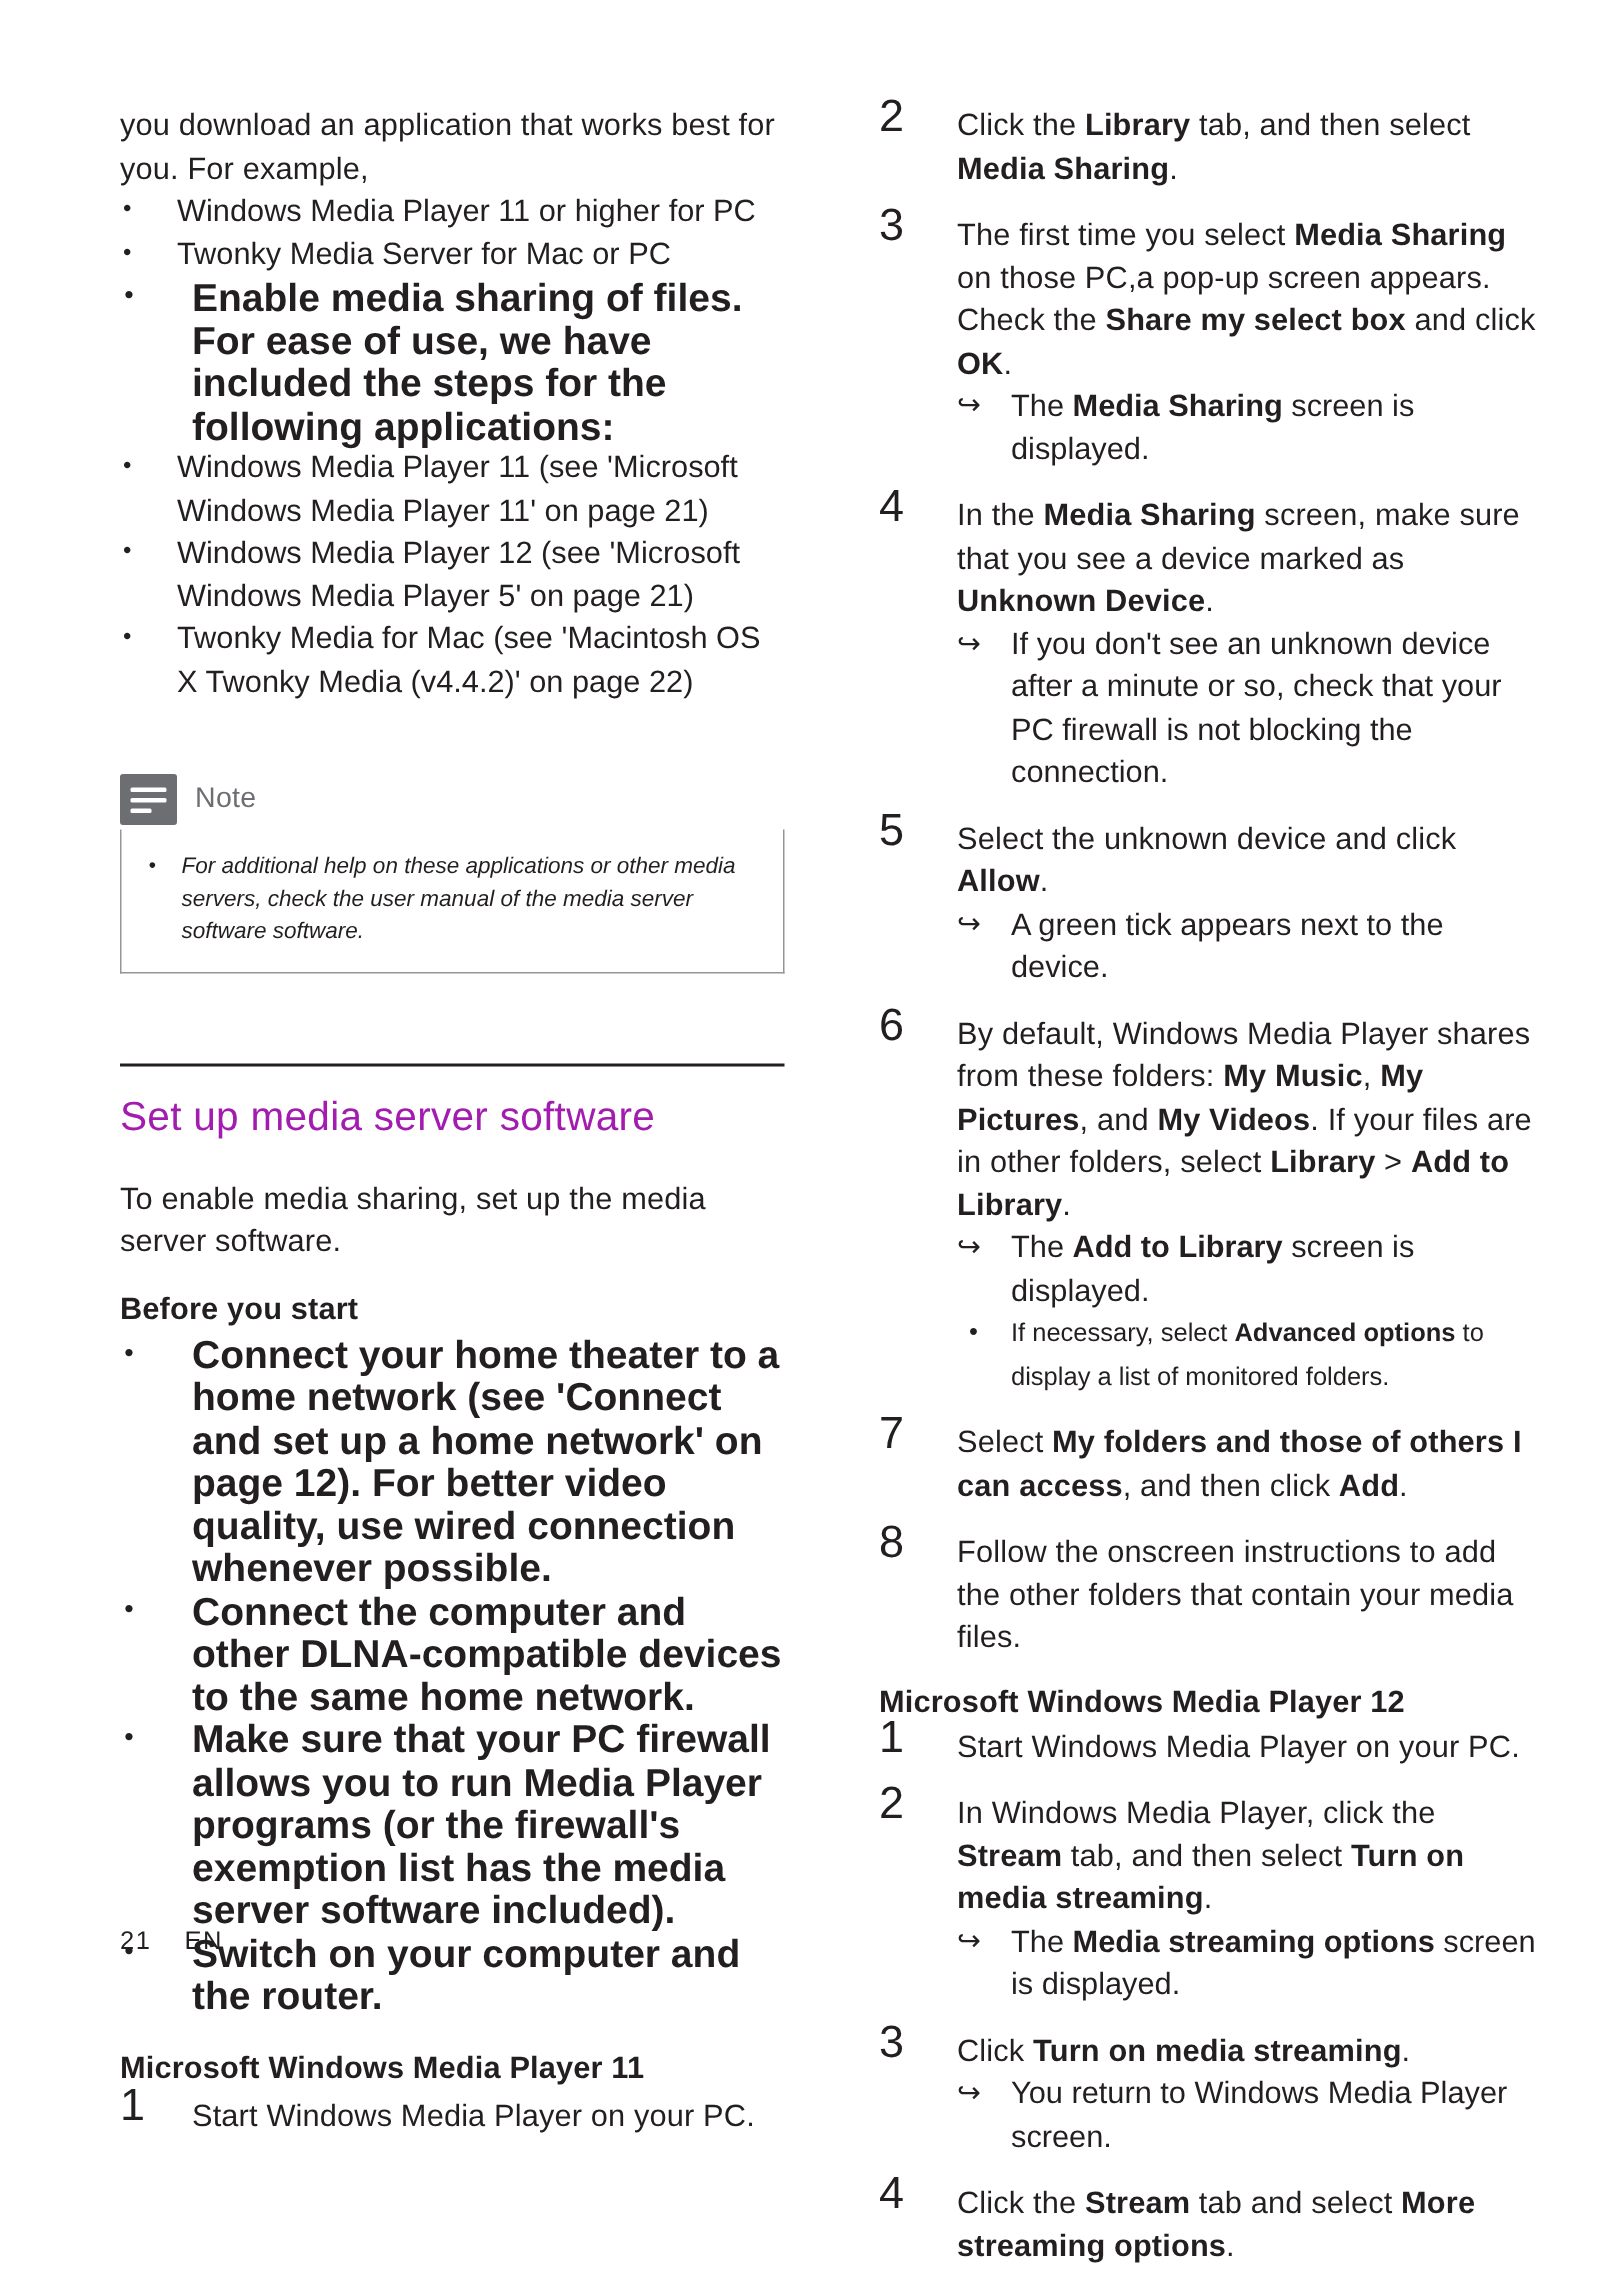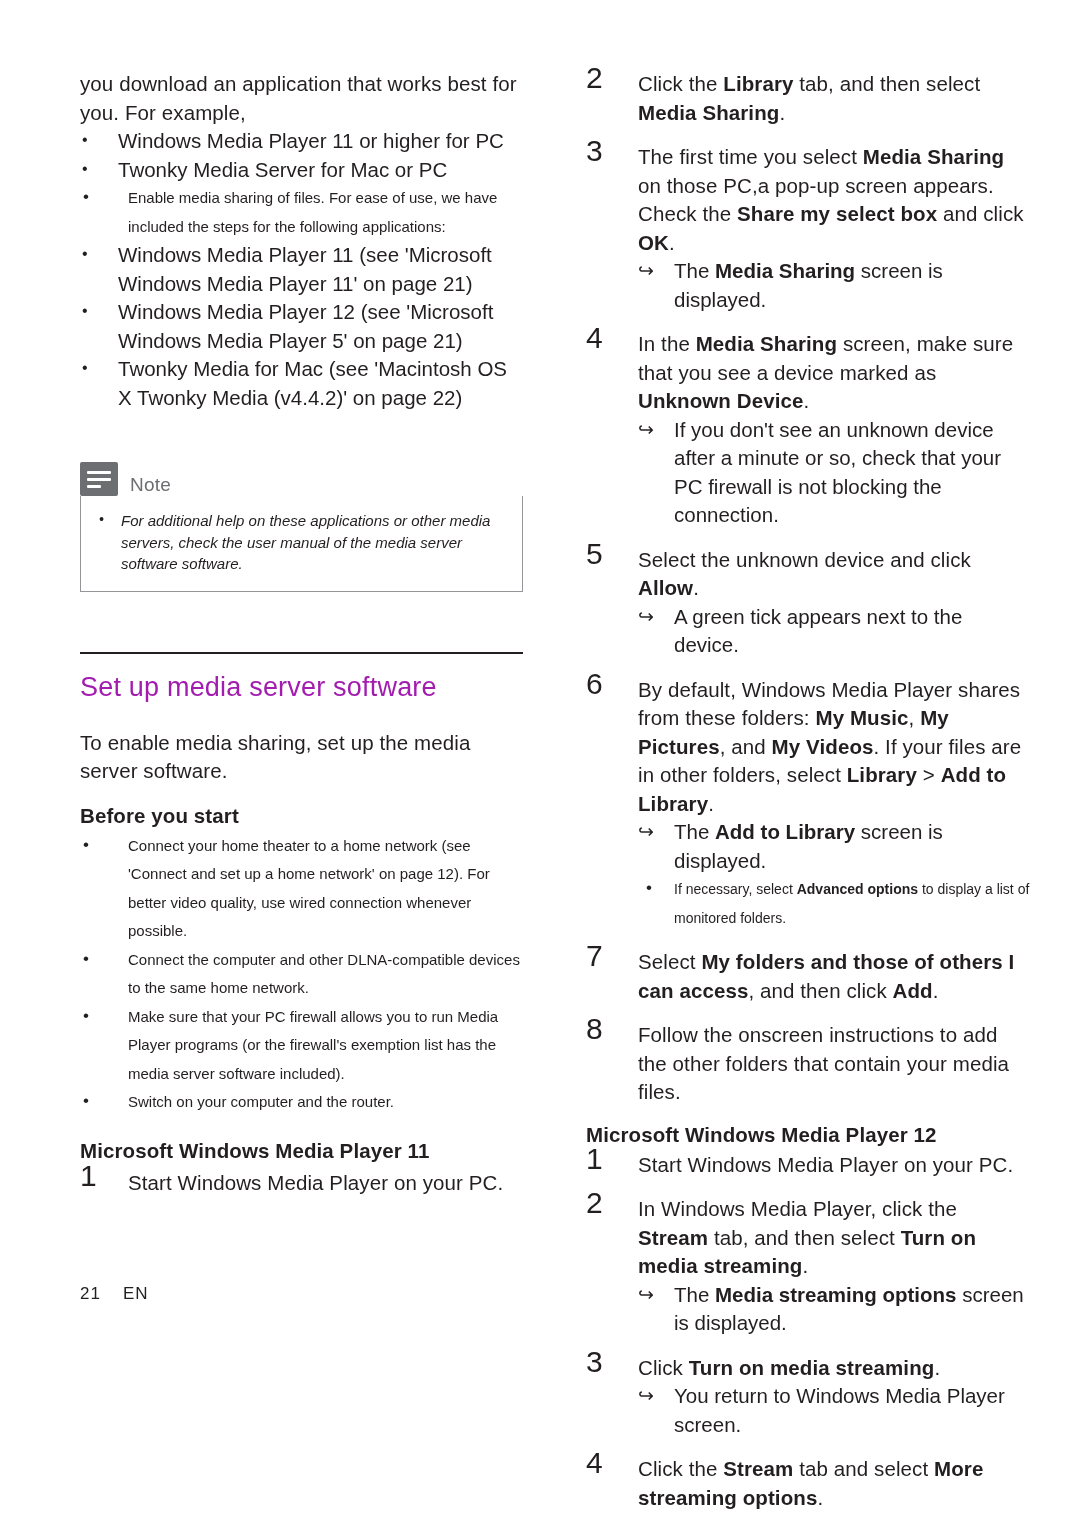--- a/index.html
+++ b/index.html
@@ -40,23 +40,24 @@
 
   
   ul.lvl1, ul.lvl2 {
     list-style: none;
     margin: 0;
     padding: 0;
   }
   ul.lvl1 > li {
     position: relative;
     padding-left: 48px;
-    font-size: 15px;
+    font-size: 26px;
     line-height: 28.5px;
     margin-bottom: 0;
+    font-weight: bold;
   }
   ul.lvl1 > li::before {
     content: "\2022";
     position: absolute;
     left: 3px;
     top: -1px;
     font-size: 17px;
     color: #231f20;
   }
   ul.lvl2 {
@@ -79,21 +80,21 @@
 
   .plain-para { margin-bottom: 0; }
 
   
   .note-wrap {
     margin-top: 44px;
     width: 443px;
   }
   .note-head {
     display: flex;
-    align-items: flex-end;
+    align-items: center;
     height: 40px;
   }
   .note-icon {
     width: 38px;
     height: 34px;
     background: #6d6e71;
     border-radius: 2px;
     position: relative;
     margin-right: 12px;
     flex: none;
@@ -193,21 +194,21 @@
   .result::before {
     content: "\21AA";
     position: absolute;
     left: 0;
     top: 0;
     font-size: 19px;
   }
   .substep-bullet {
     position: relative;
     padding-left: 36px;
-    font-size: 14px;
+    font-size: 17px;
     line-height: 28.5px;
   }
   .substep-bullet::before {
     content: "\2022";
     position: absolute;
     left: 8px;
     top: -1px;
     font-size: 17px;
   }
 

